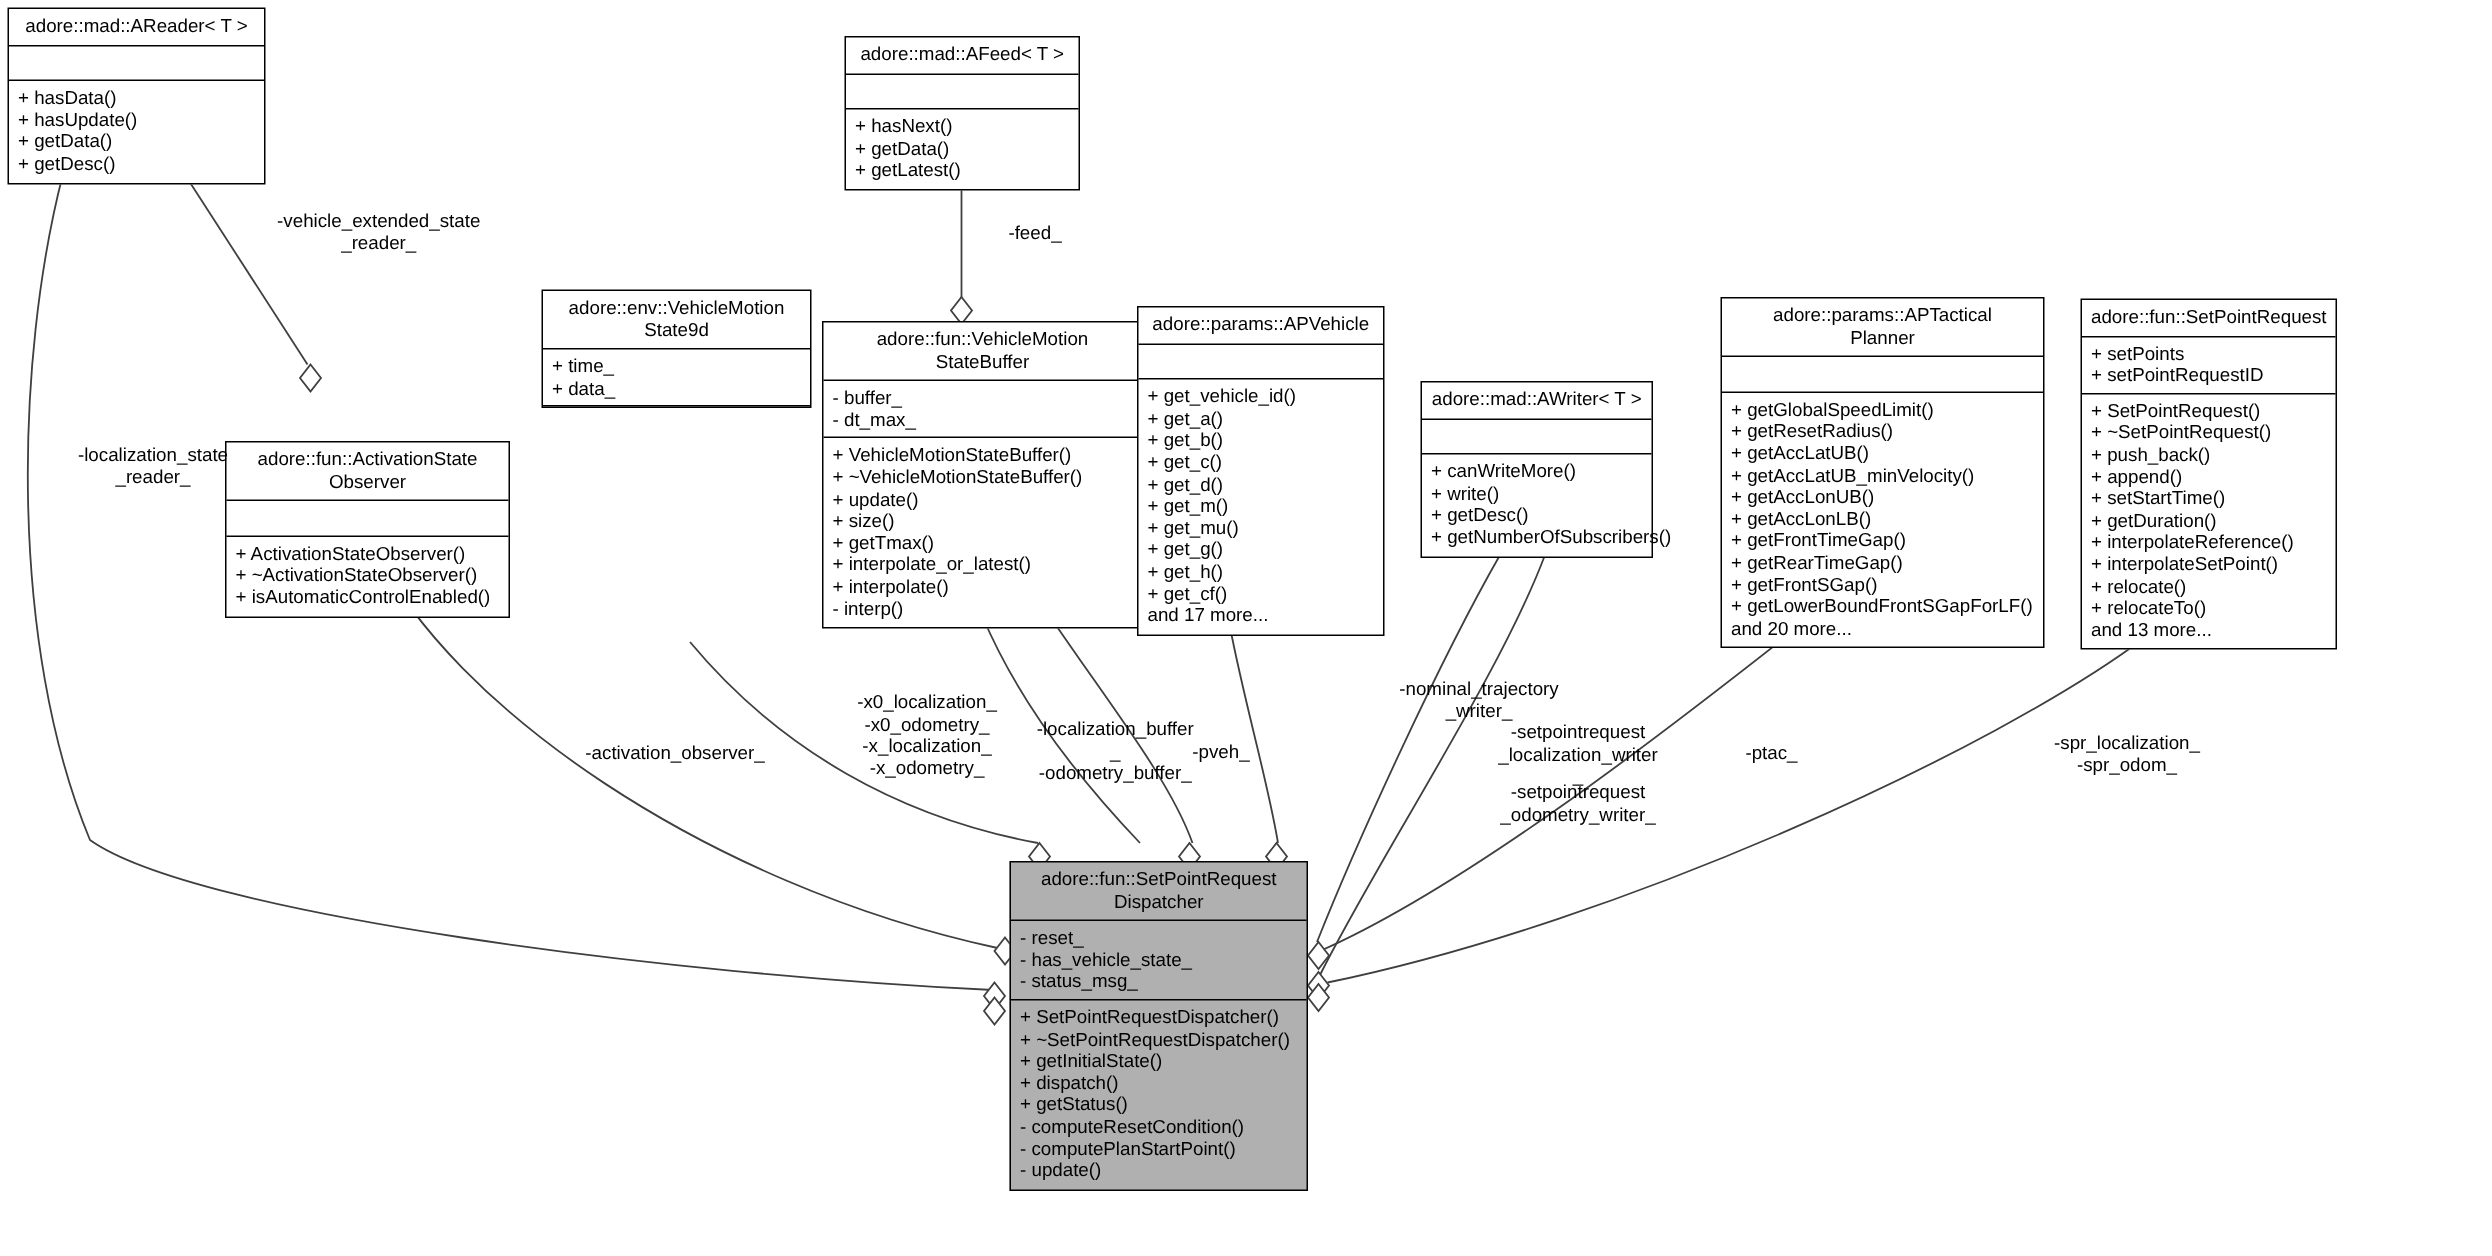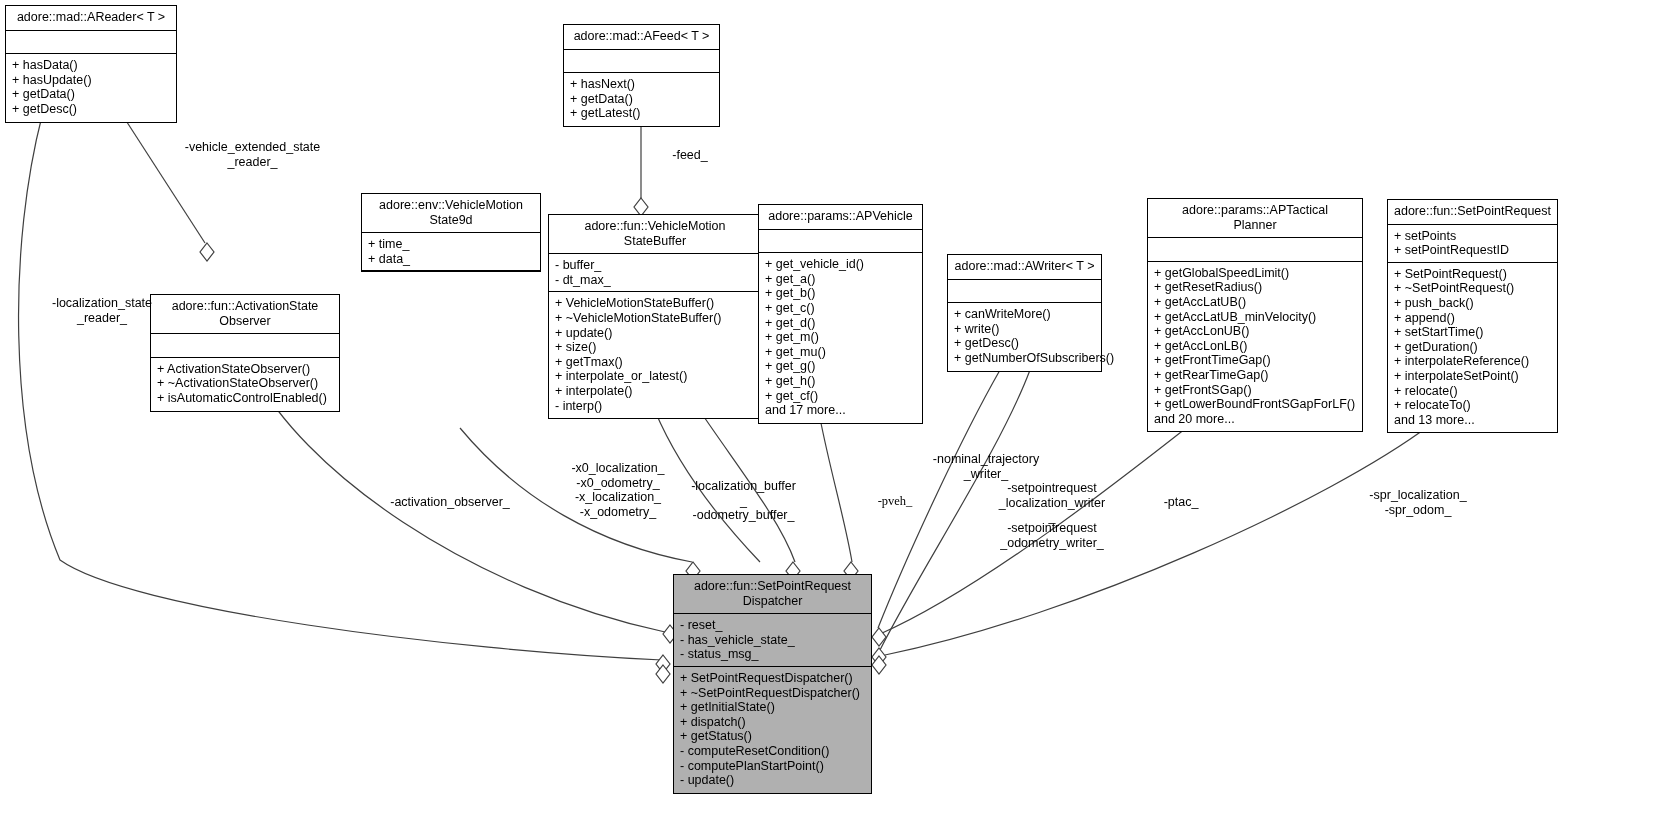--- a/index.html
+++ b/index.html
@@ -255,21 +255,21 @@
 _reader_</div>
 <div class="edge-label lbl-left" style="left:645px;top:148px;width:90px;">-feed_</div>
 <div class="edge-label lbl-left" style="left:370px;top:495px;width:160px;">-activation_observer_</div>
 <div class="edge-label lbl-center" style="left:548px;top:461px;width:140px;">-x0_localization_
 -x0_odometry_
 -x_localization_
 -x_odometry_</div>
 <div class="edge-label lbl-center" style="left:681px;top:479px;width:125px;">-localization_buffer
 _</div>
 <div class="edge-label lbl-center" style="left:681px;top:508px;width:125px;">-odometry_buffer_</div>
-<div class="edge-label lbl-left" style="left:860px;top:494px;width:70px;font-family:Liberation Serif, serif;">-pveh_</div>
+<div class="edge-label lbl-left" style="left:779px;top:494px;width:70px;">-pveh_</div>
 <div class="edge-label lbl-center" style="left:921px;top:452px;width:130px;">-nominal_trajectory
 _writer_</div>
 <div class="edge-label lbl-left" style="left:977px;top:481px;width:150px;">-setpointrequest
 _localization_writer
 _</div>
 <div class="edge-label lbl-left" style="left:977px;top:521px;width:150px;">-setpointrequest
 _odometry_writer_</div>
 <div class="edge-label lbl-left" style="left:1146px;top:495px;width:70px;">-ptac_</div>
 <div class="edge-label lbl-center" style="left:1318px;top:488px;width:200px;">-spr_localization_
 -spr_odom_</div>

